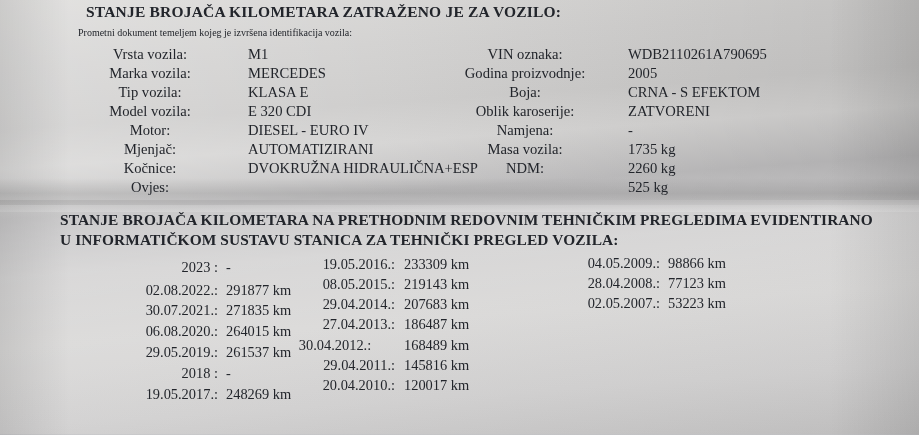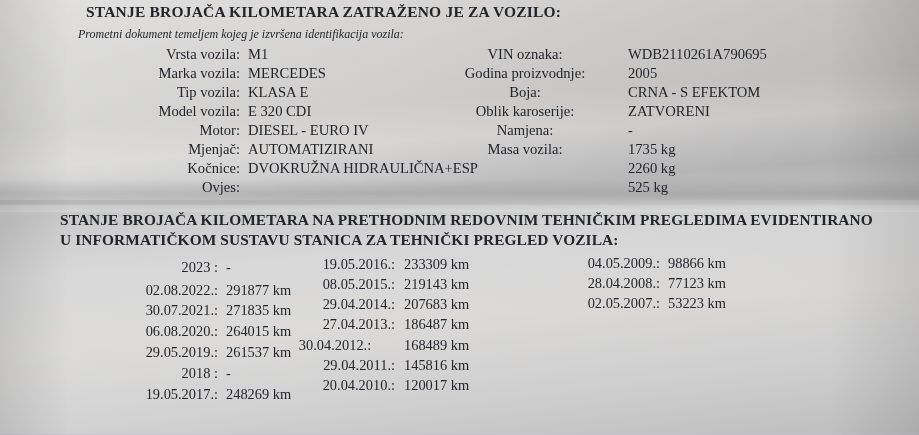--- a/index.html
+++ b/index.html
@@ -57,35 +57,34 @@
 
   
   .hdr-main {
     left: 86px; top: 4px;
     font-size: 15.5px;
     font-weight: bold;
     letter-spacing: 0.2px;
   }
   .hdr-sub {
     left: 78px; top: 28px;
-    font-size: 12px;
-    font-style: italic;
+    font-size: 10px;
   }
 
   .kv-label {
     font-size: 14.6px;
     text-align: right;
   }
   .kv-value {
     font-size: 14.6px;
     text-align: left;
   }
 
   
-  .lcol-label { left: 60px; width: 180px; }
+  .lcol-label { left: 60px; width: 180px; text-align: center; }
   .lcol-value { left: 248px; }
 
   
   .rcol-label { left: 430px; width: 190px; text-align: center; }
   .rcol-value { left: 628px; }
 
   
   .mid-hdr {
     left: 60px;
     font-size: 15.4px;
@@ -159,20 +158,21 @@
 
   <div class="ink kv-label rcol-label" style="top:104px;">Oblik karoserije:</div>
   <div class="ink kv-value rcol-value" style="top:104px;">ZATVORENI</div>
 
   <div class="ink kv-label rcol-label" style="top:123px;">Namjena:</div>
   <div class="ink kv-value rcol-value" style="top:123px;">-</div>
 
   <div class="ink kv-label rcol-label" style="top:142px;">Masa vozila:</div>
   <div class="ink kv-value rcol-value" style="top:142px;">1735 kg</div>
 
+  <div class="ink kv-label rcol-label" style="top:161px;">NDM:</div>
   <div class="ink kv-value rcol-value" style="top:161px;">2260 kg</div>
 
   <div class="ink kv-value rcol-value" style="top:180px;">525 kg</div>
 
   <div class="ink mid-hdr" style="top:212px;">STANJE BROJAČA KILOMETARA NA PRETHODNIM REDOVNIM TEHNIČKIM PREGLEDIMA EVIDENTIRANO</div>
   <div class="ink mid-hdr" style="top:232px;">U INFORMATIČKOM SUSTAVU STANICA ZA TEHNIČKI PREGLED VOZILA:</div>
 
   <div class="ink rd-date c1-date" style="top:260px;">2023 :</div>
   <div class="ink rd-val  c1-val" style="top:260px;">-</div>
 

